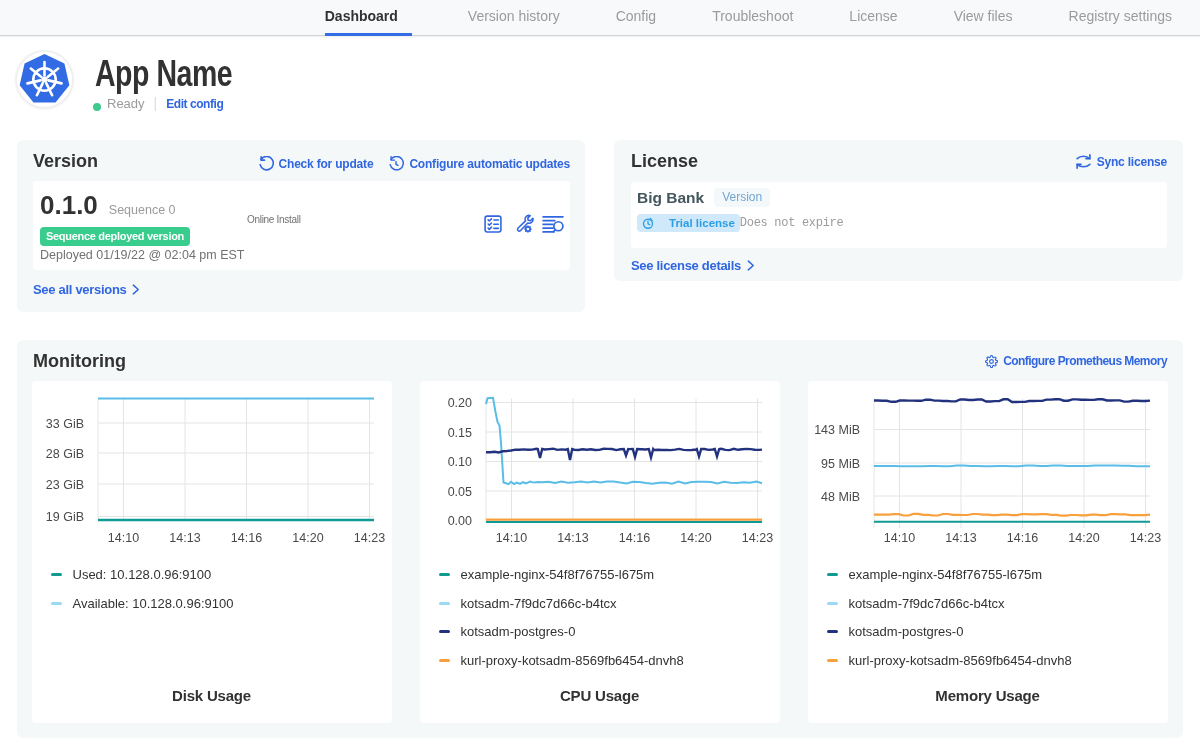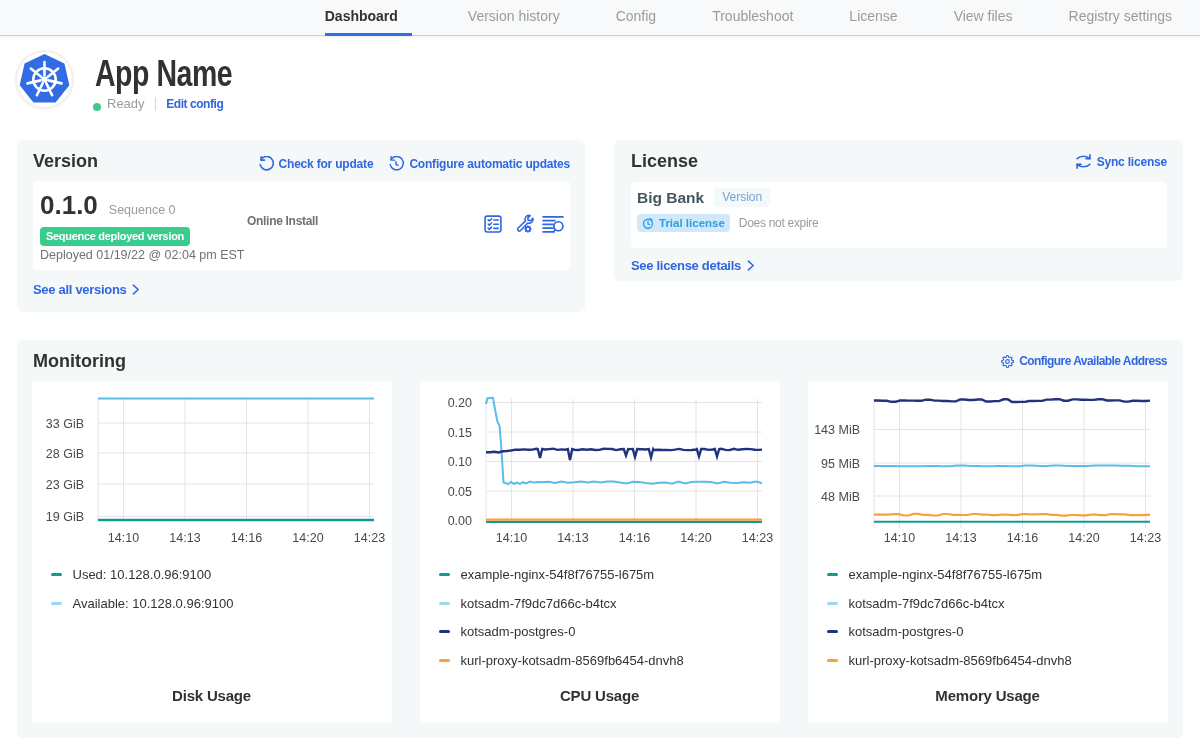--- a/index.html
+++ b/index.html
@@ -73,21 +73,21 @@
           <path d="M4.6 5.2 A 10 10 0 1 1 3.2 13"></path>
           <polyline points="4.7,1.2 4.7,6.2 9.7,6.2"></polyline>
           <polyline points="12,8.5 12,12.5 15,14"></polyline>
         </svg>
         <span>Configure automatic updates</span>
     </div>
     <div class="whitebox" style="left:16px; top:41px; width:537px; height:89px;">
       <div style="position:absolute; left:7px; top:9px;"><span style="font-size:26px; font-weight:bold; color:#323232;">0.1.0</span><span style="font-size:12.5px; color:#9b9b9b; margin-left:11px;">Sequence 0</span></div>
       <div style="position:absolute; left:7px; top:45px;"><span class="badge-green">Sequence deployed version</span></div>
       <div style="position:absolute; left:7px; top:67px; font-size:12.5px; color:#717171;">Deployed 01/19/22 @ 02:04 pm EST</div>
-      <div style="position:absolute; left:214px; top:33px; font-size:12px; font-weight:bold; color:#717171; letter-spacing:-0.3px;">Online Install</div>
+      <div style="position:absolute; left:214px; top:33px; font-size:10px; font-weight:normal; color:#717171; letter-spacing:-0.3px;">Online Install</div>
       <div style="position:absolute; left:450px; top:33px; display:flex; align-items:center;">
         <svg width="20" height="20" viewBox="0 0 24 24" fill="none" stroke="#3066e0" stroke-width="1.9" stroke-linecap="round" stroke-linejoin="round">
             <rect x="2.5" y="2.5" width="19" height="19" rx="2.5"></rect>
             <polyline points="6.2,7 7.6,8.4 10.2,5.8"></polyline>
             <line x1="13" y1="7.2" x2="18.5" y2="7.2"></line>
             <polyline points="6.2,12 7.6,13.4 10.2,10.8"></polyline>
             <line x1="13" y1="12.2" x2="18.5" y2="12.2"></line>
             <polyline points="6.2,17 7.6,18.4 10.2,15.8"></polyline>
             <line x1="13" y1="17.2" x2="18.5" y2="17.2"></line>
           </svg>
@@ -139,38 +139,38 @@
         <span style="font-size:15.5px; font-weight:bold; color:#44565e;">Big Bank</span>
         <span style="margin-left:10px; background:#f3f8fb; color:#74a5cd; font-size:12px; padding:2px 8px 3px; border-radius:4px;">Version</span>
       </div>
       <div style="position:absolute; left:6px; top:32px; display:flex; align-items:center;">
         <span style="background:#cfe8fa; color:#2b9fe5; font-size:11.5px; font-weight:bold; padding:3px 5px; border-radius:4px; display:flex; align-items:center;">
             <svg width="12" height="12" viewBox="0 0 24 24" fill="none" stroke="#2b9fe5" stroke-width="2.6" stroke-linecap="round">
               <circle cx="12" cy="13.5" r="9"></circle>
               <polyline points="12,8.5 12,13.5 15.5,15.5"></polyline>
               <line x1="16.5" y1="3" x2="20" y2="6.5"></line>
             </svg>
-            <span style="margin-left:5px">Trial license</span>
+            <span style="margin-left:15px">Trial license</span>
           </span>
-        <span style="margin-left:9px; font-size:12px; color:#9b9b9b; letter-spacing:-0.3px;">Does not expire</span>
+        <span style="font-size:12px; color:#9b9b9b; letter-spacing:-0.3px;font-family:Liberation Mono, monospace;">Does not expire</span>
       </div>
     </div>
     <div class="seelink" style="left:17px; top:118px;">See license details<svg width="13" height="13" viewBox="0 0 24 24" fill="none" stroke="#3066e0" stroke-width="2.8" stroke-linecap="round" stroke-linejoin="round" style="vertical-align:-2px;margin-left:3px">
           <polyline points="8,4 17,12 8,20"></polyline>
         </svg></div>
   </div>
 
   <div class="card" style="left:17px; top:340px; width:1166px; height:398px;">
     <div class="cardtitle" style="left:16px; top:11px;">Monitoring</div>
     <div class="toplinks" style="right:16px; top:14px;">
         <svg width="13" height="13" viewBox="0 0 24 24" fill="none" stroke="#3066e0" stroke-width="2.1" stroke-linecap="round" stroke-linejoin="round">
           <circle cx="12" cy="12" r="3.4"></circle>
           <path d="M19.4 15a1.65 1.65 0 0 0 .33 1.82l.06.06a2 2 0 1 1-2.83 2.83l-.06-.06a1.65 1.65 0 0 0-1.82-.33 1.65 1.65 0 0 0-1 1.51V21a2 2 0 1 1-4 0v-.09A1.65 1.65 0 0 0 9 19.4a1.65 1.65 0 0 0-1.82.33l-.06.06a2 2 0 1 1-2.83-2.83l.06-.06a1.65 1.65 0 0 0 .33-1.82 1.65 1.65 0 0 0-1.51-1H3a2 2 0 1 1 0-4h.09A1.65 1.65 0 0 0 4.6 9a1.65 1.65 0 0 0-.33-1.82l-.06-.06a2 2 0 1 1 2.83-2.83l.06.06a1.65 1.65 0 0 0 1.82.33H9a1.65 1.65 0 0 0 1-1.51V3a2 2 0 1 1 4 0v.09a1.65 1.65 0 0 0 1 1.51 1.65 1.65 0 0 0 1.82-.33l.06-.06a2 2 0 1 1 2.83 2.83l-.06.06a1.65 1.65 0 0 0-.33 1.82V9a1.65 1.65 0 0 0 1.51 1H21a2 2 0 1 1 0 4h-.09a1.65 1.65 0 0 0-1.51 1z"></path>
         </svg>
-        <span style="letter-spacing:-0.55px">Configure Available Address</span>
+        <span style="letter-spacing:-0.55px">Configure Prometheus Memory</span>
       </div>
 
     <div class="whitebox" style="left:14.5px; top:41px; width:360px; height:342px;">
       <svg width="360" height="165" viewBox="0 0 360 165" style="display:block">
 <line x1="66.0" y1="42" x2="342.0" y2="42" stroke="#e4e4e4" stroke-width="1"></line>
 <line x1="66.0" y1="72" x2="342.0" y2="72" stroke="#e4e4e4" stroke-width="1"></line>
 <line x1="66.0" y1="103" x2="342.0" y2="103" stroke="#e4e4e4" stroke-width="1"></line>
 <line x1="66.0" y1="135.5" x2="342.0" y2="135.5" stroke="#e4e4e4" stroke-width="1"></line>
 <line x1="66.0" y1="17.6" x2="66.0" y2="139.4" stroke="#e4e4e4" stroke-width="1"></line>
 <line x1="91.5" y1="17.6" x2="91.5" y2="139.4" stroke="#e4e4e4" stroke-width="1"></line>

